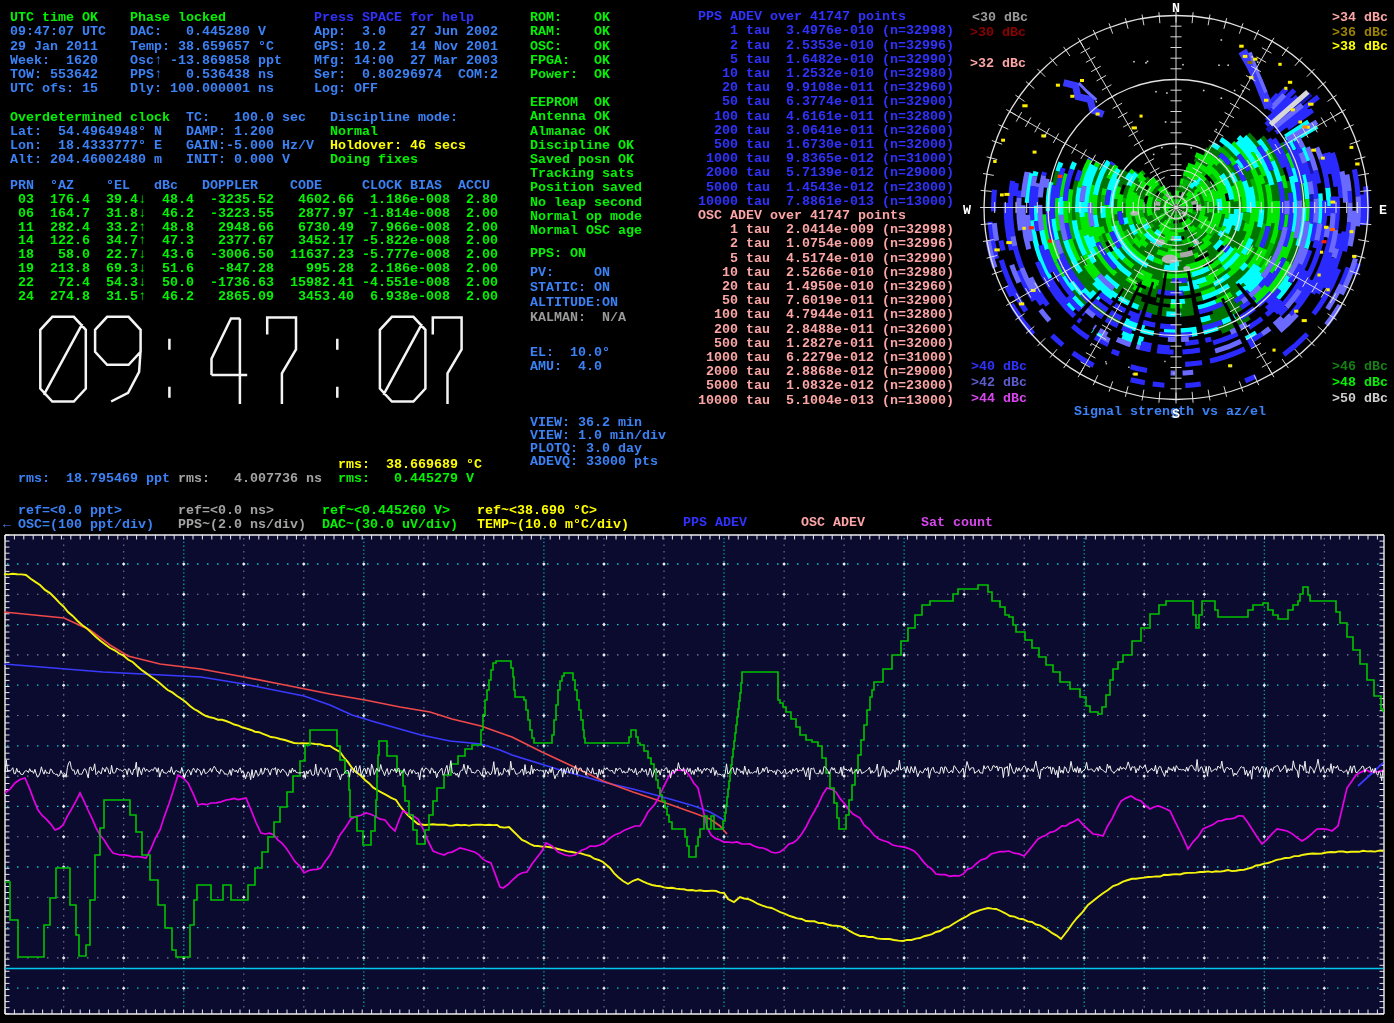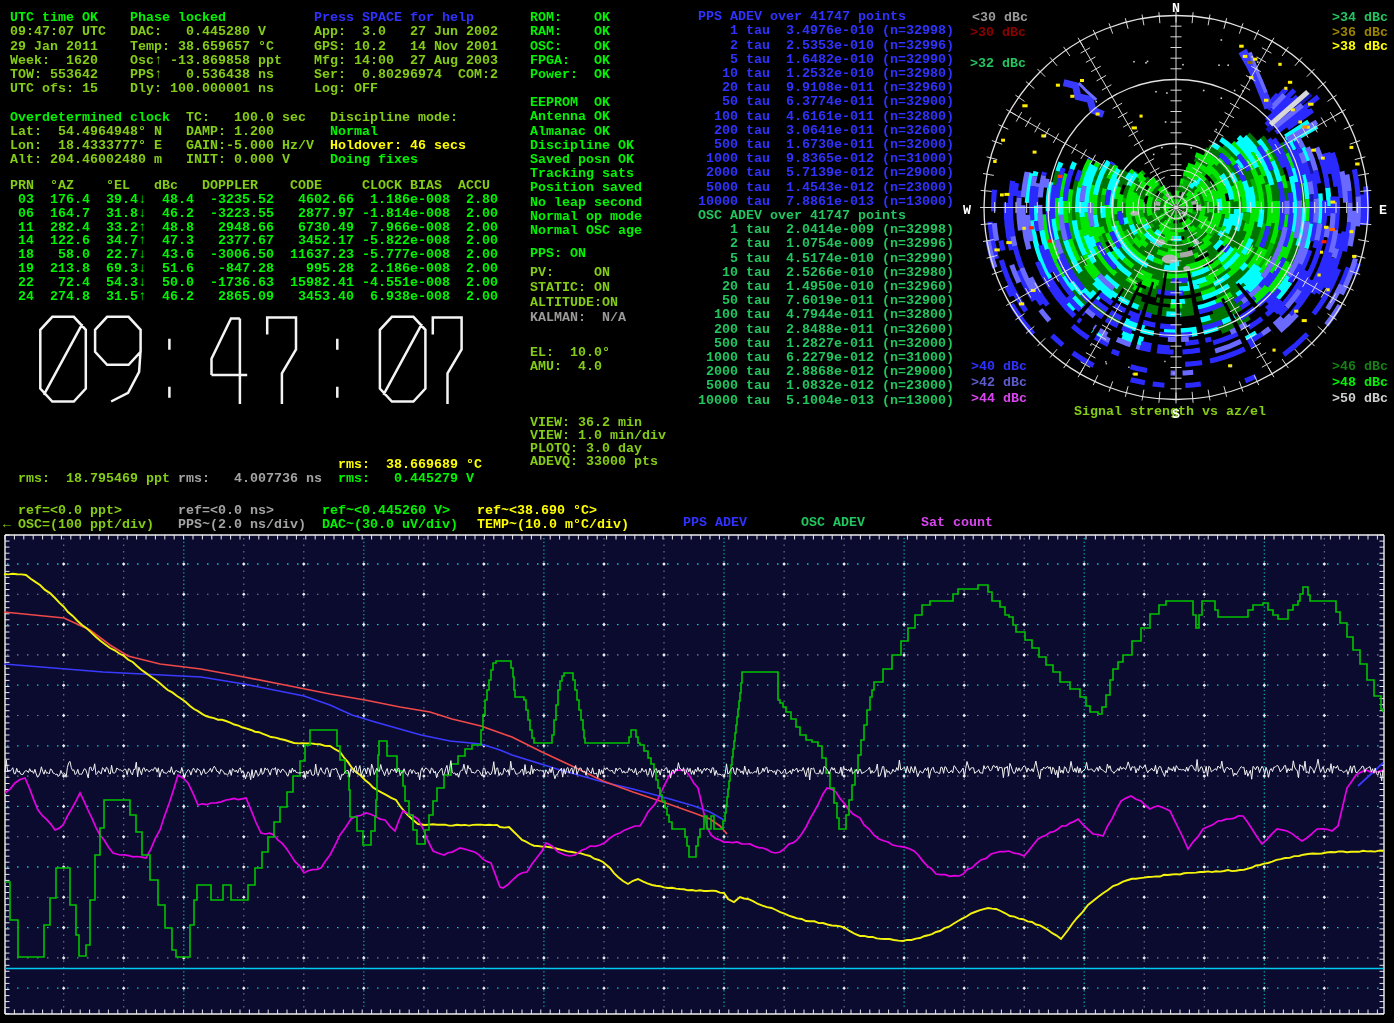--- a/index.html
+++ b/index.html
@@ -1,23 +1,23 @@
 <!DOCTYPE html>
 <html><head><meta charset="utf-8"><style>
 html,body{margin:0;padding:0;background:#000;width:1394px;height:1023px;overflow:hidden}
 pre{font-family:"Liberation Mono",monospace;font-weight:bold;font-size:13.33px;margin:0;position:absolute;white-space:pre}
 i{font-style:normal}
-.g{color:#00f400}.w{color:#84cc16}.bl{color:#3032ff}.y{color:#ffff00}.m{color:#a3a3a3}.c{color:#d946ef}
-.r{color:#22c55e}.gy{color:#9a9a9a}.dr{color:#8c0000}.dy{color:#9c8400}.dg{color:#168016}.b2{color:#5c5ccc}.lg{color:#cfcfcf}
+.g{color:#00f400}.w{color:#3b82f6}.bl{color:#3032ff}.y{color:#ffff00}.m{color:#a3a3a3}.c{color:#d946ef}
+.r{color:#fca5a5}.gy{color:#9a9a9a}.dr{color:#8c0000}.dy{color:#9c8400}.dg{color:#168016}.b2{color:#5c5ccc}.lg{color:#cfcfcf}
 svg{position:absolute;display:block}
 </style></head><body>
 <pre style="left:10px;top:11.2px;line-height:14.2px"><i class="g">UTC time OK</i>    <i class="g">Phase locked</i>           <i class="bl">Press SPACE for help</i>
 <i class="w">09:47:07 UTC</i>   <i class="w">DAC:   0.445280 V</i>      <i class="w">App:  3.0   27 Jun 2002</i>
 <i class="w">29 Jan 2011</i>    <i class="w">Temp: 38.659657 °C</i>     <i class="w">GPS: 10.2   14 Nov 2001</i>
-<i class="w">Week:  1620</i>    <i class="w">Osc↑ -13.869858 ppt</i>    <i class="w">Mfg: 14:00  27 Aug 2003</i>
+<i class="w">Week:  1620</i>    <i class="w">Osc↑ -13.869858 ppt</i>    <i class="w">Mfg: 14:00  27 Mar 2003</i>
 <i class="w">TOW: 553642</i>    <i class="w">PPS↑   0.536438 ns</i>     <i class="w">Ser:  0.80296974  COM:2</i>
 <i class="w">UTC ofs: 15</i>    <i class="w">Dly: 100.000001 ns</i>     <i class="w">Log: OFF</i></pre>
 <pre style="left:10px;top:110.7px;line-height:14.2px"><i class="g">Overdetermined clock</i>  <i class="w">TC:   100.0 sec</i>   <i class="w">Discipline mode:</i>
 <i class="w">Lat:  54.4964948° N</i>   <i class="w">DAMP: 1.200</i>       <i class="g">Normal</i>
 <i class="w">Lon:  18.4333777° E</i>   <i class="w">GAIN:-5.000 Hz/V</i>  <i class="y">Holdover: 46 secs</i>
 <i class="w">Alt: 204.46002480 m</i>   <i class="w">INIT: 0.000 V</i>     <i class="g">Doing fixes</i></pre>
 <pre style="left:10px;top:179.2px;line-height:13.8px"><i class="w">PRN  °AZ    °EL   dBc   DOPPLER    CODE     CLOCK BIAS  ACCU</i>
 <i class="g"> 03  176.4  39.4↓  48.4  -3235.52   4602.66  1.186e-008  2.80</i>
 <i class="g"> 06  164.7  31.8↓  46.2  -3223.55   2877.97 -1.814e-008  2.00</i>
 <i class="g"> 11  282.4  33.2↑  48.8   2948.66   6730.49  7.966e-008  2.00</i>

